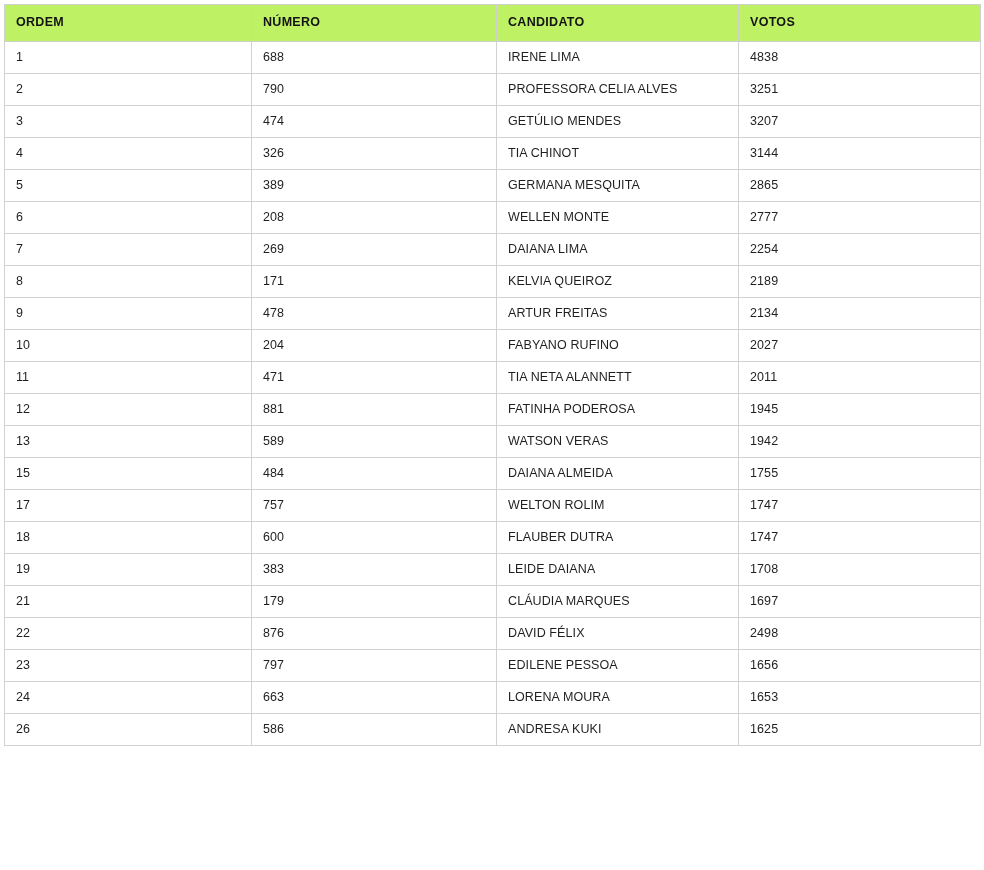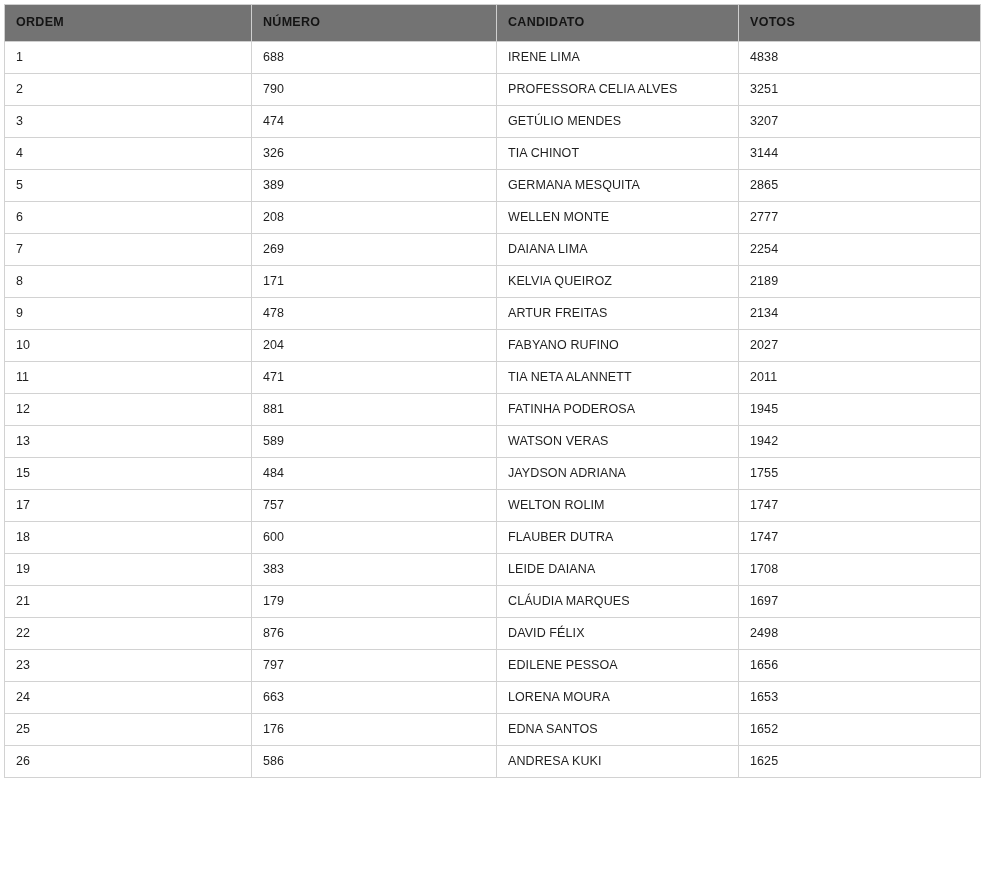--- a/index.html
+++ b/index.html
@@ -39,21 +39,21 @@
     text-align: left;
     vertical-align: middle;
     font-size: 12.5px;
     line-height: 1.1;
     letter-spacing: 0.1px;
     height: 31px;
     white-space: nowrap;
     overflow: hidden;
   }
   table.results thead th {
-    background: #737373;
+    background: #bef264;
     font-weight: bold;
     font-size: 12.5px;
     height: 36px;
     color: #141414;
     border-color: #cfcfcf;
     letter-spacing: 0.3px;
   }
   table.results tbody td {
     font-weight: normal;
     color: #1f1f1f;
@@ -156,21 +156,21 @@
         </tr>
         <tr>
           <td>13</td>
           <td>589</td>
           <td>WATSON VERAS</td>
           <td>1942</td>
         </tr>
         <tr>
           <td>15</td>
           <td>484</td>
-          <td>JAYDSON ADRIANA</td>
+          <td>DAIANA ALMEIDA</td>
           <td>1755</td>
         </tr>
         <tr>
           <td>17</td>
           <td>757</td>
           <td>WELTON ROLIM</td>
           <td>1747</td>
         </tr>
         <tr>
           <td>18</td>
@@ -200,26 +200,20 @@
           <td>23</td>
           <td>797</td>
           <td>EDILENE PESSOA</td>
           <td>1656</td>
         </tr>
         <tr>
           <td>24</td>
           <td>663</td>
           <td>LORENA MOURA</td>
           <td>1653</td>
-        </tr>
-        <tr>
-          <td>25</td>
-          <td>176</td>
-          <td>EDNA SANTOS</td>
-          <td>1652</td>
         </tr>
         <tr>
           <td>26</td>
           <td>586</td>
           <td>ANDRESA KUKI</td>
           <td>1625</td>
         </tr>
       </tbody>
   </table>
 </div>

